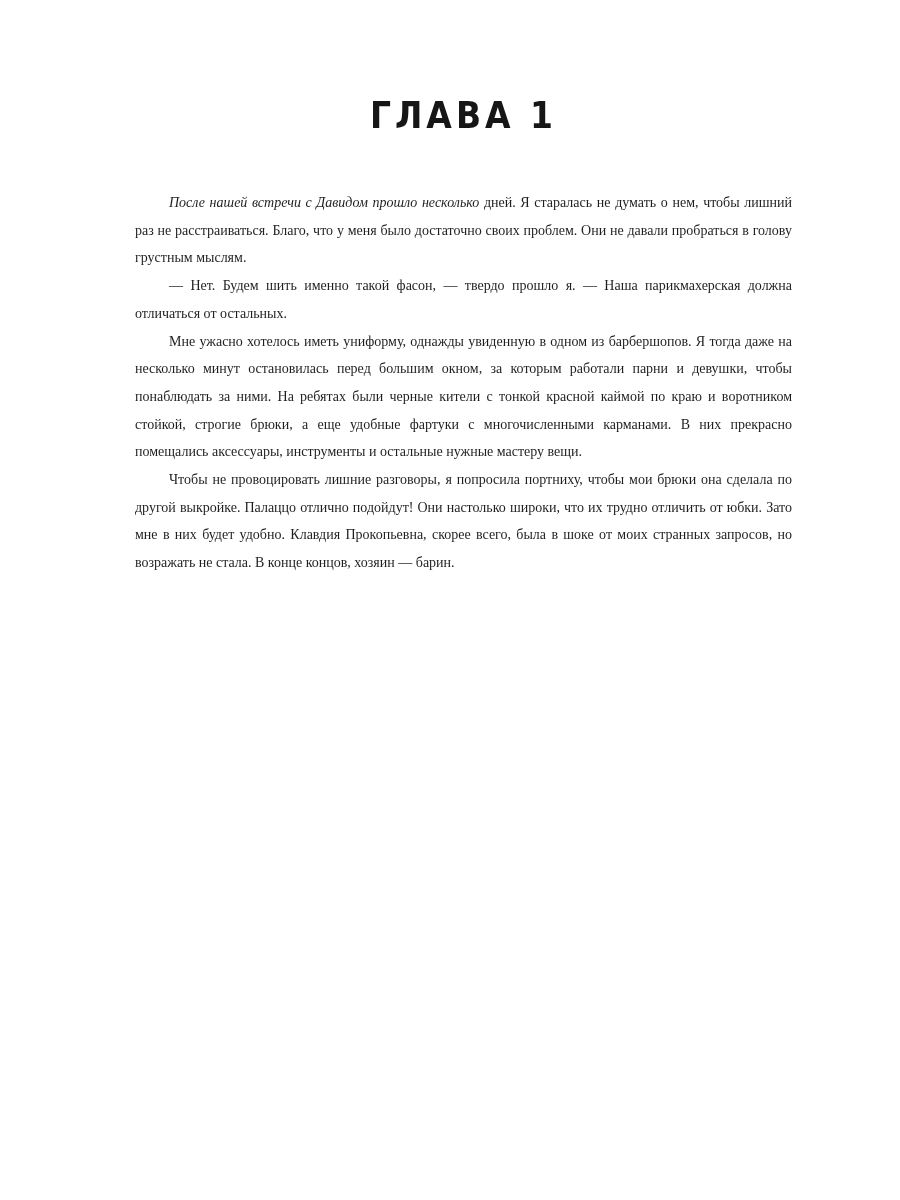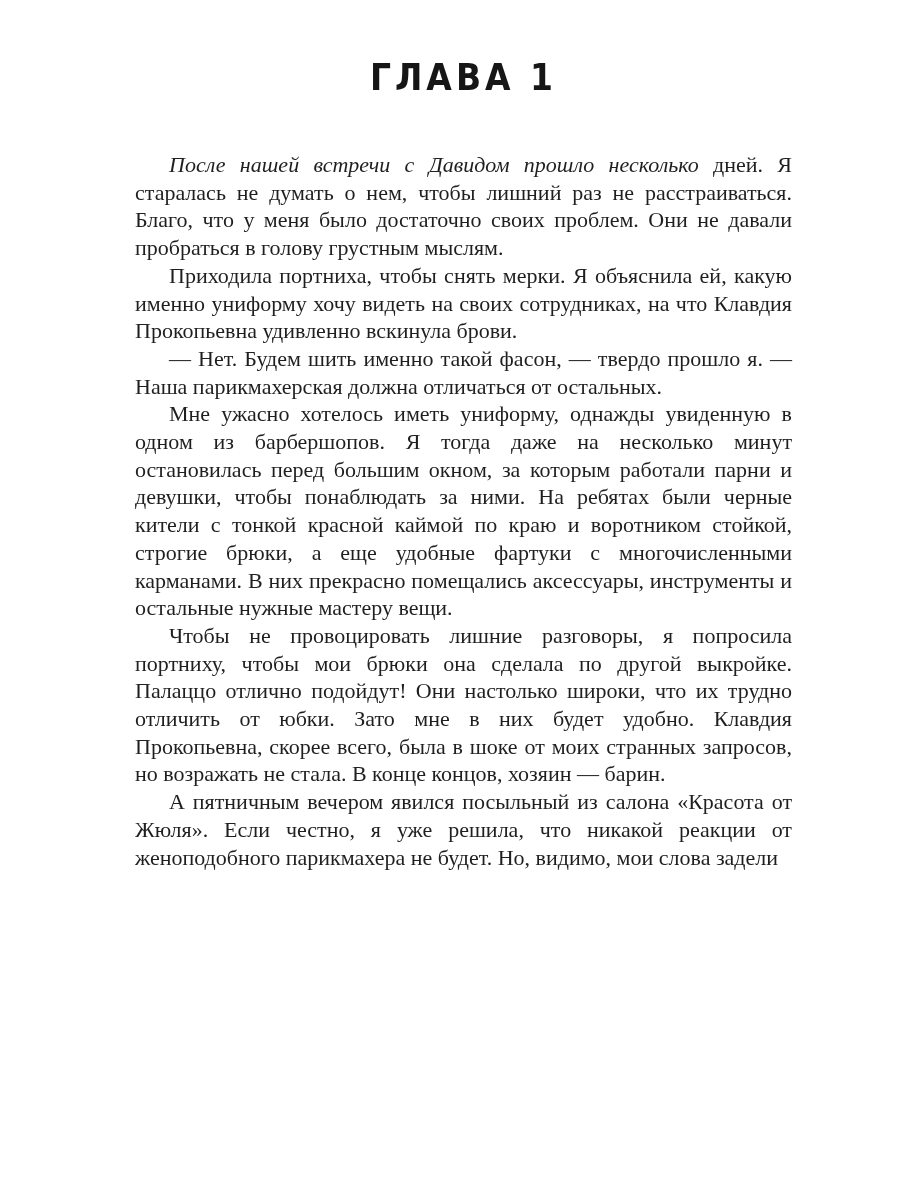--- a/index.html
+++ b/index.html
@@ -11,54 +11,52 @@
     height: 1200px;
     background: #ffffff;
     font-family: "Liberation Serif", "DejaVu Serif", serif;
     color: #1f1f1f;
     overflow: hidden;
   }
   .page {
     box-sizing: border-box;
     width: 900px;
     height: 1200px;
-    padding: 58px 108px 50px 135px;
+    padding: 96px 108px 50px 135px;
     background: #ffffff;
   }
   .chapter-title {
     font-family: "DejaVu Sans", "Liberation Sans", sans-serif;
     font-weight: 700;
     font-size: 33px;
     letter-spacing: 4px;
     text-align: center;
     margin: 0 0 54px 0;
     transform: scaleY(1.12);
     color: #161616;
   }
   .text-block {
-    font-size: 22px;
+    font-size: 14px;
     line-height: 27.7px;
     text-align: justify;
     hyphens: auto;
     -webkit-hyphens: auto;
   }
   .text-block p {
     margin: 0;
     text-indent: 34px;
   }
   .text-block p em {
     font-style: italic;
   }
 </style>
 </head>
 <body>
 
 <div class="page">
   <h1 class="chapter-title">ГЛАВА 1</h1>
   <div class="text-block">
       <p><em>После нашей встречи с Давидом прошло несколько</em> дней. Я старалась не думать о нем, чтобы лишний раз не расстраиваться. Благо, что у меня было достаточно своих проблем. Они не давали пробраться в голову грустным мыслям.</p>
-      <p>Приходила портниха, чтобы снять мерки. Я объяснила ей, какую именно униформу хочу видеть на своих сотрудниках, на что Клавдия Прокопьевна удивленно вскинула брови.</p>
       <p>— Нет. Будем шить именно такой фасон, — твердо прошло я. — Наша парикмахерская должна отличаться от остальных.</p>
       <p>Мне ужасно хотелось иметь униформу, однажды увиденную в одном из барбершопов. Я тогда даже на несколько минут остановилась перед большим окном, за которым работали парни и девушки, чтобы понаблюдать за ними. На ребятах были черные кители с тонкой красной каймой по краю и воротником стойкой, строгие брюки, а еще удобные фартуки с многочисленными карманами. В них прекрасно помещались аксессуары, инструменты и остальные нужные мастеру вещи.</p>
       <p>Чтобы не провоцировать лишние разговоры, я попросила портниху, чтобы мои брюки она сделала по другой выкройке. Палаццо отлично подойдут! Они настолько широки, что их трудно отличить от юбки. Зато мне в них будет удобно. Клавдия Прокопьевна, скорее всего, была в шоке от моих странных запросов, но возражать не стала. В конце концов, хозяин — барин.</p>
-      <p>А пятничным вечером явился посыльный из салона «Красота от Жюля». Если честно, я уже решила, что никакой реакции от женоподобного парикмахера не будет. Но, видимо, мои слова задели</p>
     </div>
 </div>
 
 </body></html>

